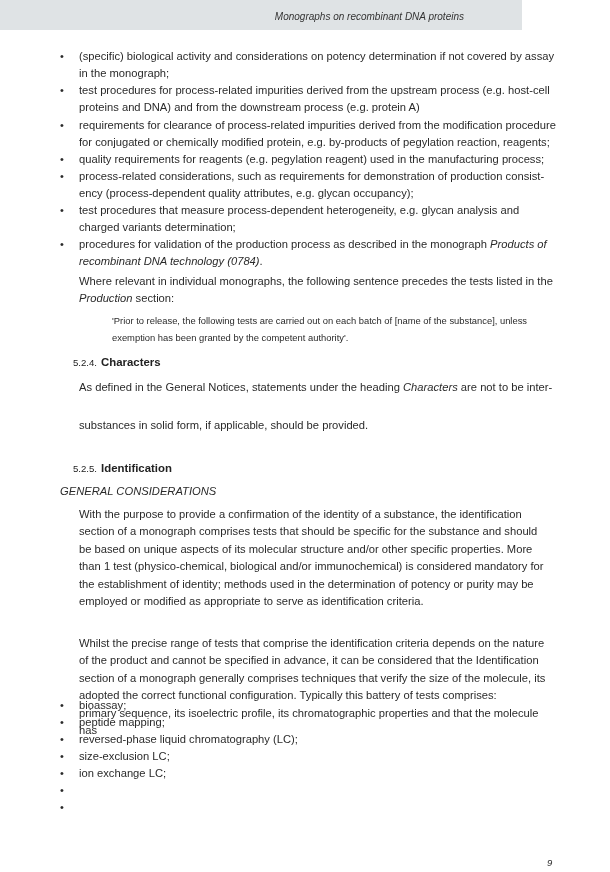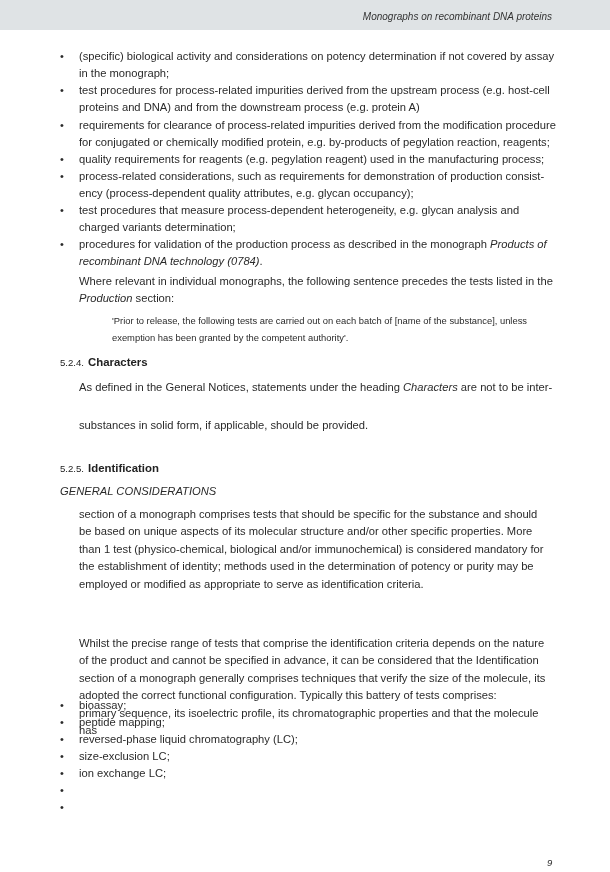--- a/index.html
+++ b/index.html
@@ -1,33 +1,33 @@
 <!DOCTYPE html>
 <html><head>
 <meta charset="utf-8">
 <style>
   html, body { margin: 0; padding: 0; }
   body {
     width: 610px; height: 872px; background: #ffffff; position: relative; overflow: hidden;
     font-family: "Liberation Sans", sans-serif; color: #2a2a2a;
   }
   .header-band {
-    position: absolute; left: 0; top: 0; width: 610px; height: 30px;
+    position: absolute; left: 0; top: 0; width: 522px; height: 30px;
     background: #dfe3e5;
     text-align: right;
   }
   .header-title {
     position: absolute; right: 58px; top: 11px; font-size: 10px; font-style: italic; color: #333;
   }
   .content { position: absolute; left: 0; top: 0; width: 610px; }
   .bl { position: absolute; left: 79px; width: 478px; font-size: 11.2px; line-height: 17.4px; }
   .bullet { position: absolute; left: -19px; top: 0; font-size: 11px; }
   .para { position: absolute; left: 79px; width: 478px; font-size: 11.2px; line-height: 17.4px; }
   .quote { position: absolute; left: 112px; width: 440px; font-size: 9.4px; line-height: 17.4px; }
-  .heading { position: absolute; left: 60px; font-size: 11.4px; font-weight: bold; color: #222; text-align: right; }
+  .heading { position: absolute; left: 73px; font-size: 11.4px; font-weight: bold; color: #222; text-align: right; }
   .heading .num { font-weight: normal; font-size: 9.6px; margin-right: 4px; }
   .subhead { position: absolute; left: 60px; font-size: 11.2px; font-style: italic; }
   .page-num { position: absolute; left: 547px; top: 857px; font-size: 9.5px; font-style: italic; }
   i { font-style: italic; }
 </style>
 </head>
 <body>
 
 <div class="header-band">
   <span class="header-title">Monographs on recombinant DNA proteins</span>
@@ -82,20 +82,21 @@
   <div class="para" style="top:417px;">
     <div>substances in solid form, if applicable, should be provided.</div>
   </div>
 
   <div class="heading" style="top:462px;">
     <span class="num">5.2.5.</span><span>Identification</span>
   </div>
   <div class="subhead" style="top:485px;">GENERAL CONSIDERATIONS</div>
 
   <div class="para" style="top:506px;">
+    <div>With the purpose to provide a confirmation of the identity of a substance, the identification</div>
     <div>section of a monograph comprises tests that should be specific for the substance and should</div>
     <div>be based on unique aspects of its molecular structure and/or other specific properties. More</div>
     <div>than 1 test (physico-chemical, biological and/or immunochemical) is considered mandatory for</div>
     <div>the establishment of identity; methods used in the determination of potency or purity may be</div>
     <div>employed or modified as appropriate to serve as identification criteria.</div>
   </div>
 
   <div class="para" style="top:612px;margin-top:23px;">
     <div>Whilst the precise range of tests that comprise the identification criteria depends on the nature</div>
     <div>of the product and cannot be specified in advance, it can be considered that the Identification</div>

